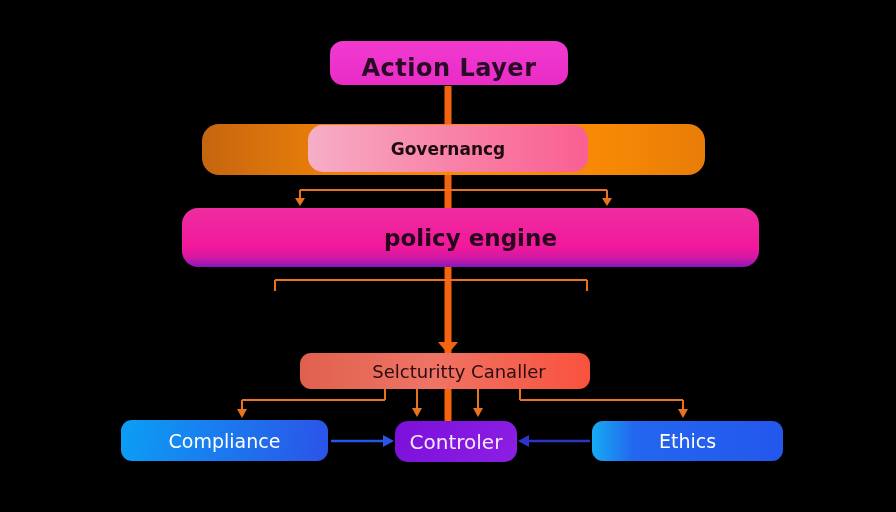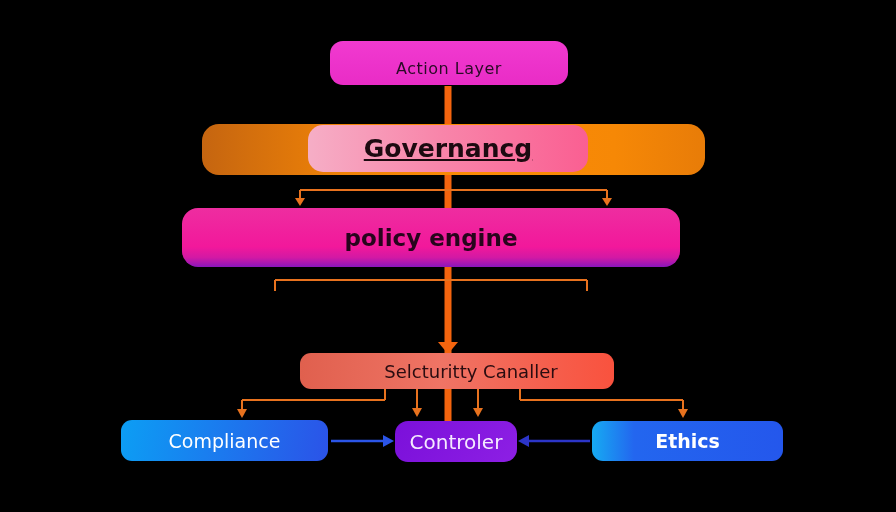--- a/index.html
+++ b/index.html
@@ -9,51 +9,51 @@
   }
   #connectors{position:absolute;left:0;top:0;width:896px;height:512px;z-index:1;}
   .node{
     position:absolute;z-index:2;display:flex;align-items:center;justify-content:center;
     box-sizing:border-box;
   }
   .node span{white-space:nowrap;}
   
   #n-action{left:330px;top:41px;width:238px;height:44px;border-radius:13px;
     background:linear-gradient(180deg,#f13ad0 0%,#e92cc6 100%);}
-  #n-action span{font-size:16px;font-weight:400;color:#2a0b26;letter-spacing:.5px;margin-top:10px;}
+  #n-action span{font-size:24px;font-weight:700;color:#2a0b26;letter-spacing:.5px;margin-top:10px;}
 
   #n-gov-outer{left:202px;top:124px;width:503px;height:51px;border-radius:17px;
     background:linear-gradient(90deg,#c56510 0%,#ef8207 28%,#fb8c05 55%,#f68806 82%,#e87c08 100%);}
   #n-gov-inner{left:308px;top:125px;width:280px;height:47px;border-radius:15px;
     background:linear-gradient(90deg,#f6aec6 0%,#f887ab 45%,#fa5f92 100%);z-index:3;}
-  #n-gov-inner span{font-size:25px;font-weight:600;color:#1c0a10;text-decoration:underline;}
+  #n-gov-inner span{font-size:17px;font-weight:600;color:#1c0a10;}
 
-  #n-policy{left:182px;top:208px;width:498px;height:59px;border-radius:16px;
+  #n-policy{left:182px;top:208px;width:577px;height:59px;border-radius:16px;
     background:linear-gradient(180deg,#ee2da0 0%,#f2189b 66%,#d219a4 84%,#8a16bb 100%);}
   #n-policy span{font-size:23px;font-weight:700;color:#27051c;}
 
   #n-audit{left:213px;top:291px;width:484px;height:44px;border-radius:14px;
     background:linear-gradient(90deg,#f7b306 0%,#f89a09 48%,#f67f0c 100%);}
   #n-audit span{font-size:19px;font-weight:500;color:#33200a;letter-spacing:.5px;}
 
-  #n-security{left:300px;top:353px;width:314px;height:36px;border-radius:11px;
+  #n-security{left:300px;top:353px;width:290px;height:36px;border-radius:11px;
     background:linear-gradient(90deg,#e0604e 0%,#ef7465 45%,#f9523e 100%);padding-left:28px;}
   #n-security span{font-size:18px;font-weight:500;color:#2a0c10;}
 
   #n-compliance{left:121px;top:420px;width:207px;height:41px;border-radius:11px;
     background:linear-gradient(100deg,#0c9ef4 0%,#2b53e8 100%);}
   #n-compliance span{font-size:19px;font-weight:500;color:#fff;}
 
   #n-controller{left:395px;top:421px;width:122px;height:41px;border-radius:13px;
     background:linear-gradient(120deg,#7b10da 0%,#8d1fe4 100%);}
   #n-controller span{font-size:20px;font-weight:500;color:#f5eaff;}
 
   #n-ethics{left:592px;top:421px;width:191px;height:40px;border-radius:11px;
     background:linear-gradient(90deg,#16abf2 0%,#2366ef 22%,#2457ec 100%);}
-  #n-ethics span{font-size:19px;font-weight:700;color:#fff;}
+  #n-ethics span{font-size:19px;font-weight:400;color:#fff;}
 </style>
 </head>
 <body>
 
 <div id="stage">
 
   <svg id="connectors" viewBox="0 0 896 512" xmlns="http://www.w3.org/2000/svg">
 
     <rect x="444.5" y="86" width="7" height="335" fill="#f4640e"></rect>
 

